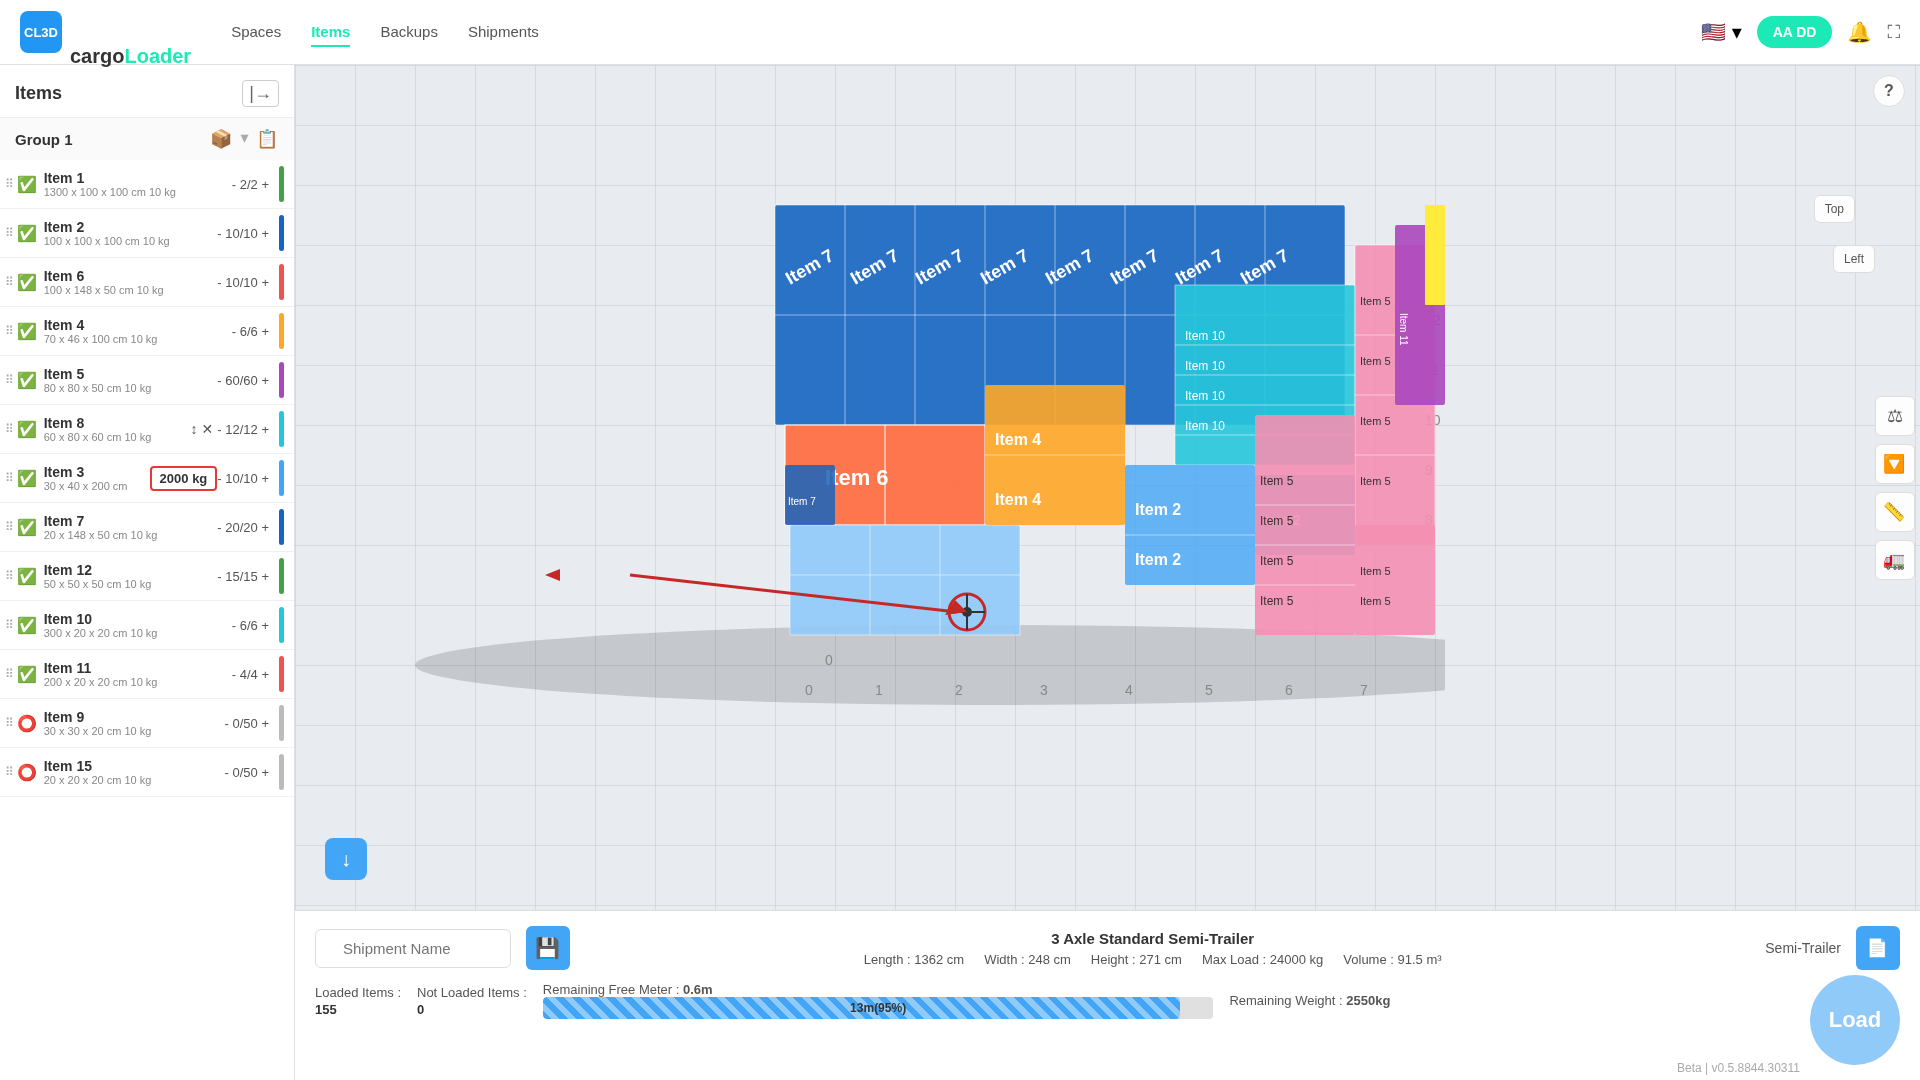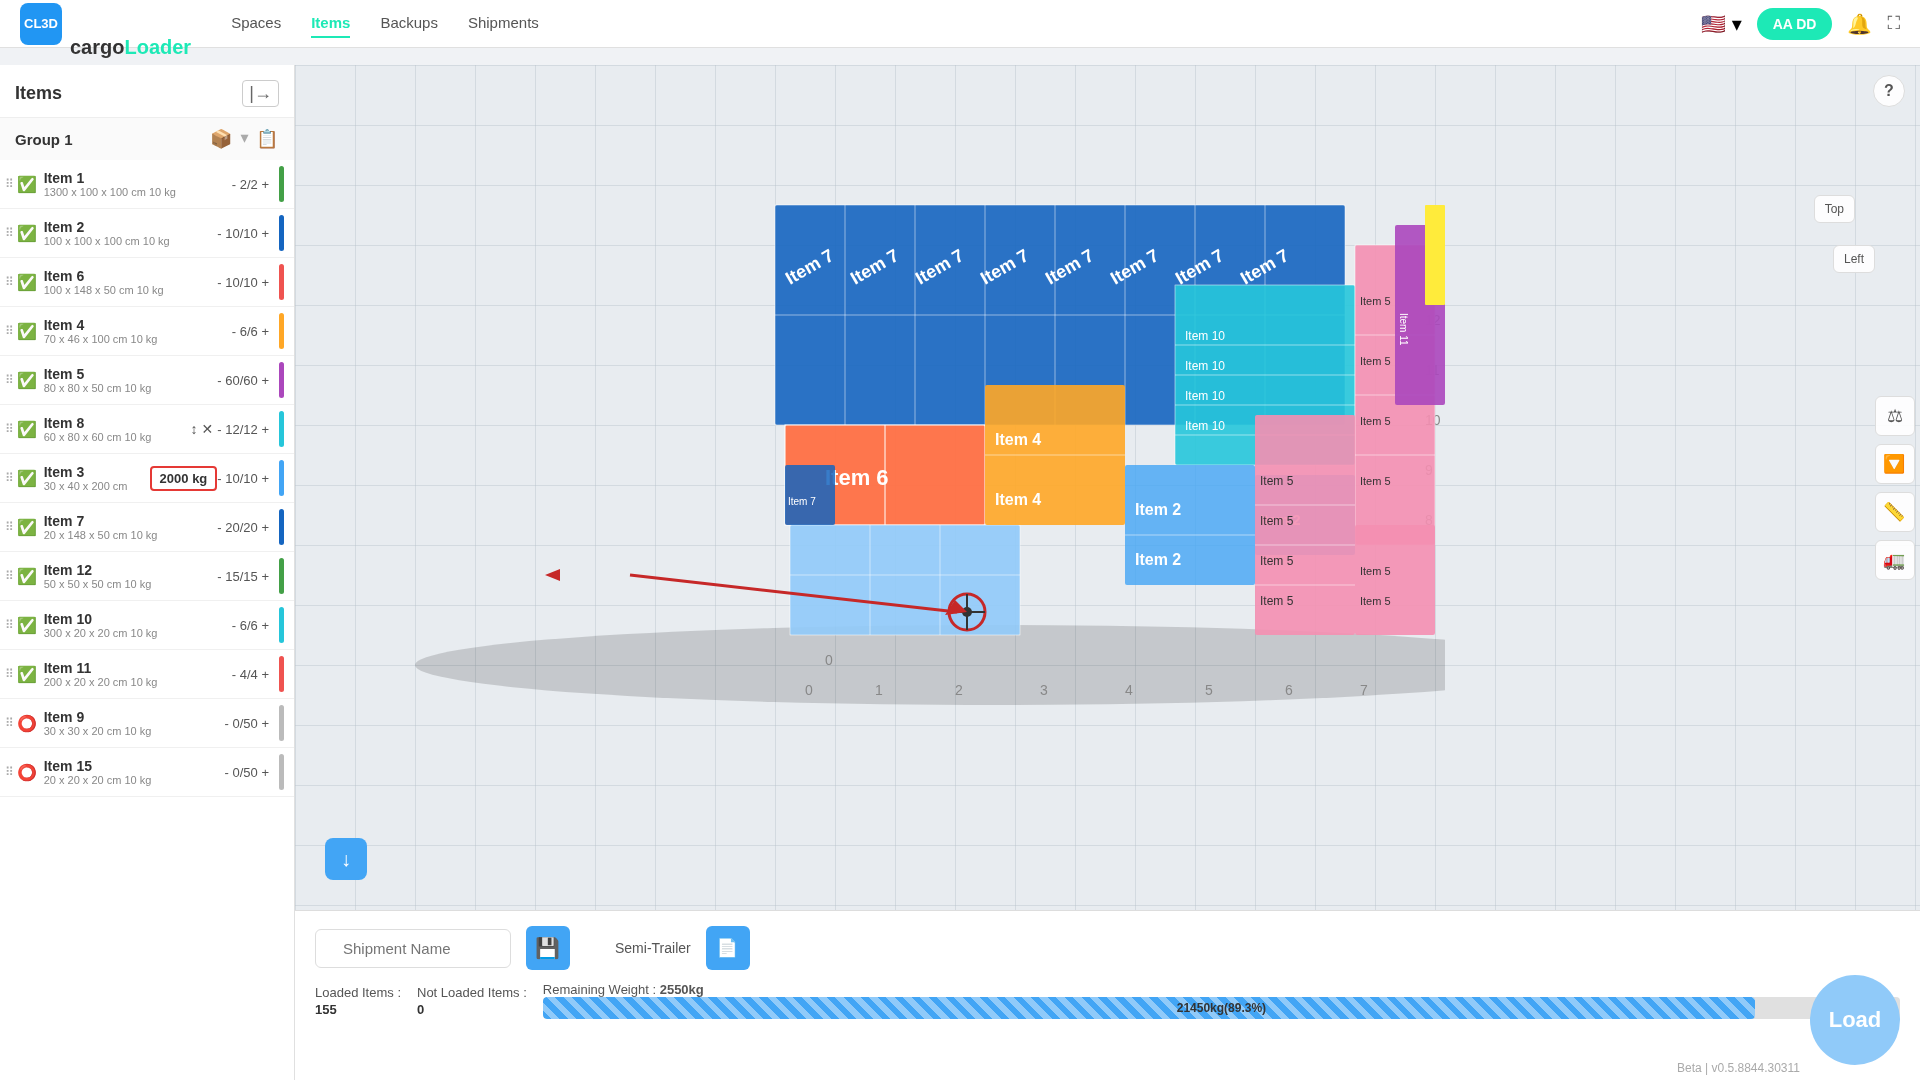--- a/index.html
+++ b/index.html
@@ -1,20 +1,20 @@
 <!DOCTYPE html>
 <html><head>
   <meta charset="utf-8">
   <style>
     * { box-sizing: border-box; margin: 0; padding: 0; }
     body { font-family: Arial, sans-serif; background: #f0f2f5; width: 1920px; height: 1080px; overflow: hidden; position: relative; }
 
     
     .header {
-      position: absolute; top: 0; left: 0; right: 0; height: 48px;
+      position: absolute; top: 0; left: 0; right: 0; height: 65px;
       background: #fff; display: flex; align-items: center; padding: 0 20px;
       border-bottom: 1px solid #e0e0e0; z-index: 100;
     }
     .logo { display: flex; align-items: center; margin-right: 40px; }
     .logo-box {
       width: 42px; height: 42px; background: #2196f3; border-radius: 8px;
       display: flex; align-items: center; justify-content: center;
       color: #fff; font-weight: bold; font-size: 13px; margin-right: 8px;
     }
     .logo-text { color: #333; font-size: 20px; font-weight: bold; margin-top: 48px; }
@@ -535,40 +535,53 @@
 
   <div class="help-btn">?</div>
 
   <div class="down-btn">↓</div>
 </div>
 
 <div class="bottom-panel">
   <div class="bottom-top-row">
     <input class="shipment-input" type="text" placeholder="Shipment Name" style="">
     <button class="save-btn">💾</button>
+    <div class="trailer-info">
+      <div class="trailer-name">3 Axle Standard Semi-Trailer</div>
+      <div class="trailer-specs">
+        <span>Length : 1362 cm</span>
+        <span>Width : 248 cm</span>
+        <span>Height : 271 cm</span>
+        <span>Max Load : 24000 kg</span>
+        <span>Volume : 91.5 m³</span>
+      </div>
+    </div>
     <div class="trailer-type">Semi-Trailer</div>
     <button class="pdf-btn">📄</button>
   </div>
 
   <div class="bottom-stats-row">
     <div class="stat-item">
       <span class="stat-label">Loaded Items :</span>
       <span class="stat-value">155</span>
     </div>
     <div class="stat-item">
       <span class="stat-label">Not Loaded Items :</span>
       <span class="stat-value">0</span>
     </div>
 
+    <div class="progress-container">
+      <div class="stat-label">Remaining Free Meter : <strong>0.6m</strong></div>
+      <div class="progress-bar">
+        <div class="progress-fill" id="fm-fill" style="width:95%"></div>
+        <span class="progress-text">13m(95%)</span>
+      </div>
+    </div>
 
 
     <div class="progress-container">
       <div class="stat-label">Remaining Weight : <strong>2550kg</strong></div>
-      <div class="progress-bar">
-        <div class="progress-fill" style="width:89.3%"></div>
-        <span class="progress-text">21450kg(89.3%)</span>
-      </div>
     </div>
   </div>
 
   <button class="load-btn">Load</button>
   <span class="version-text">Beta | v0.5.8844.30311</span>
 </div>
 
 </body></html>

